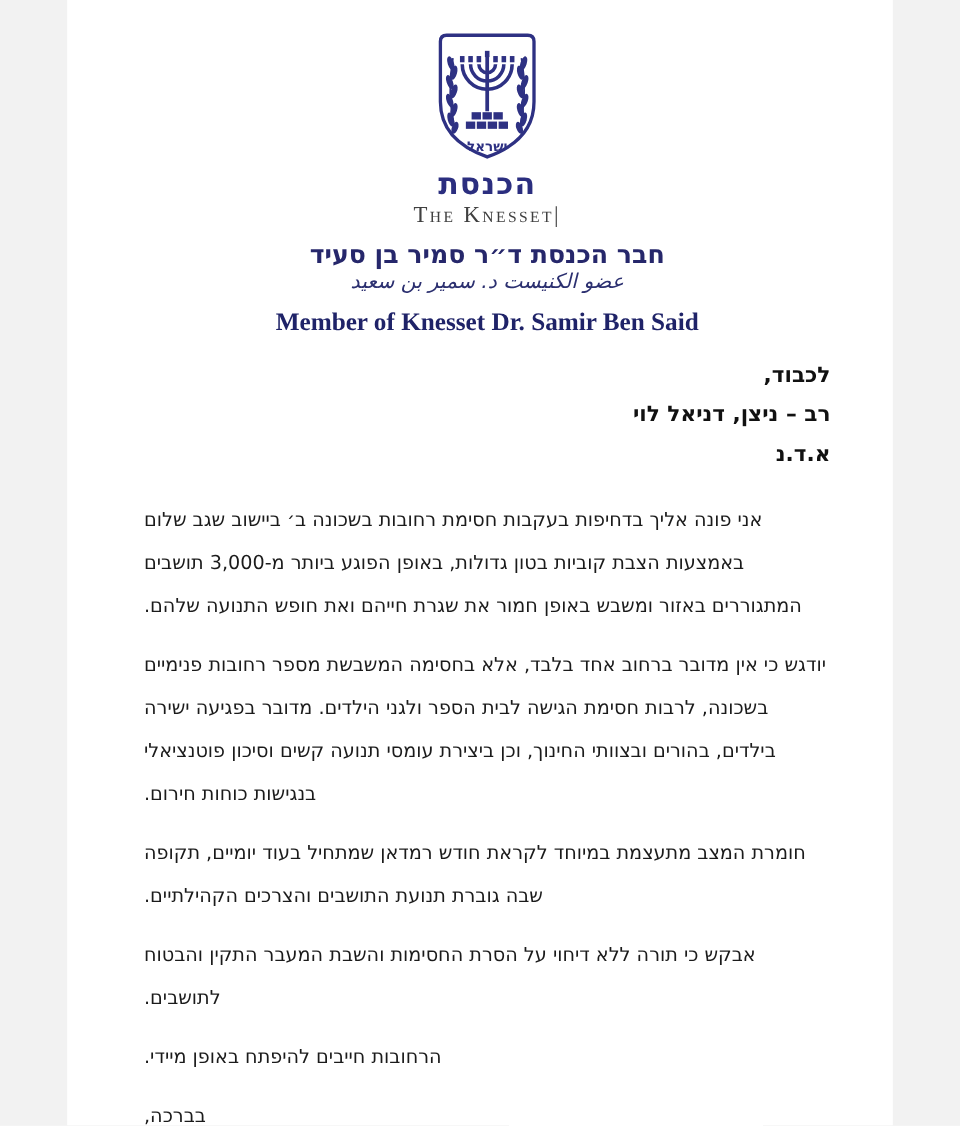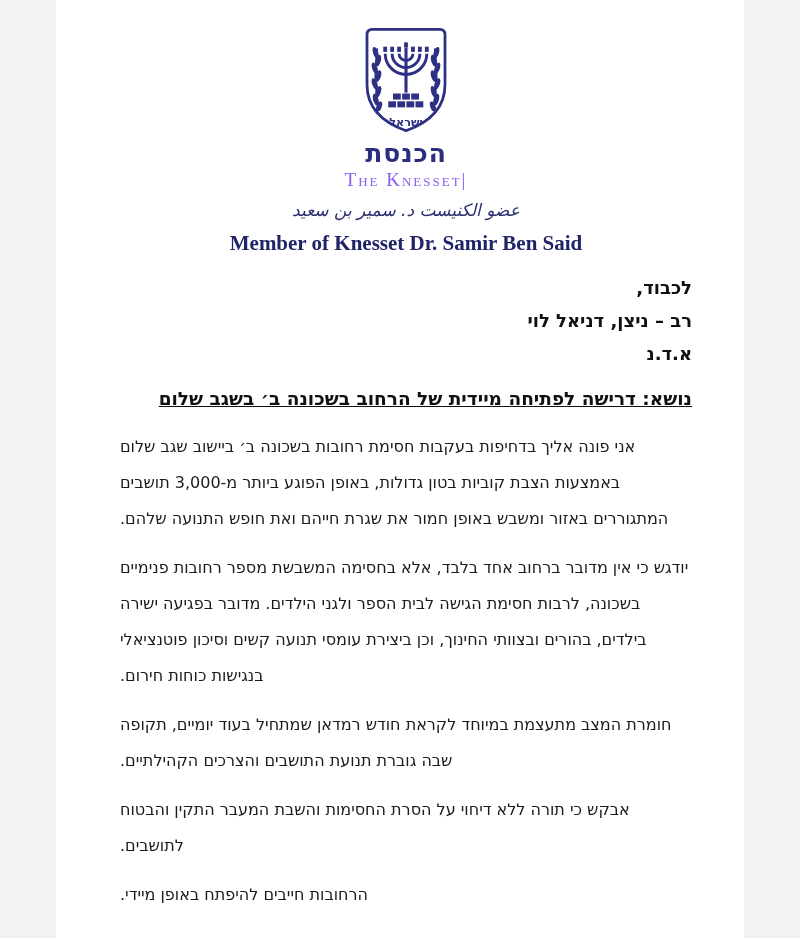--- a/index.html
+++ b/index.html
@@ -25,21 +25,21 @@
     font-weight: bold;
     color: #2b2e7f;
     letter-spacing: 1px;
   }
   .org-en {
     margin-top: 1px;
     font-family: "Liberation Serif", serif;
     font-variant: small-caps;
     font-size: 19px;
     letter-spacing: 2px;
-    color: #8b5cf6;
+    color: #404040;
   }
   .member { margin-top: 9px; }
   .member-he {
     font-size: 21px;
     font-weight: bold;
     color: #26276b;
     direction: rtl;
   }
   .member-ar {
     margin-top: 1px;
@@ -141,32 +141,32 @@
           <ellipse cx="92" cy="78" rx="3" ry="7" transform="rotate(-18 92 78)"></ellipse>
           <ellipse cx="95" cy="87" rx="3" ry="7" transform="rotate(15 95 87)"></ellipse>
           <ellipse cx="91" cy="95" rx="3" ry="6" transform="rotate(-20 91 95)"></ellipse>
         </g>
         <text x="60" y="117" text-anchor="middle" font-size="13" font-weight="bold" fill="#2e3183" font-family="DejaVu Sans, sans-serif">ישראל</text>
       </svg>
     </div>
     <div class="org-he">הכנסת</div>
     <div class="org-en">The Knesset|</div>
     <div class="member">
+      <div class="member-he">חבר הכנסת ד״ר סמיר בן סעיד</div>
       <div class="member-ar">عضو الكنيست د. سمير بن سعيد</div>
       <div class="member-en">Member of Knesset Dr. Samir Ben Said</div>
     </div>
   </header>
 
   <section class="recipient" dir="rtl">
     <div>לכבוד,</div>
     <div>רב – ניצן, דניאל לוי</div>
     <div>א.ד.נ</div>
   </section>
 
-  <div class="subject" dir="rtl">נושא: דרישה לפתיחה מיידית של הרחוב בשכונה ב׳ בשגב שלום</div>
 
   <section class="letter-body">
     <p class="first" dir="rtl">אני פונה אליך בדחיפות בעקבות חסימת רחובות בשכונה ב׳ ביישוב שגב שלום באמצעות הצבת קוביות בטון גדולות, באופן הפוגע ביותר מ-3,000 תושבים המתגוררים באזור ומשבש באופן חמור את שגרת חייהם ואת חופש התנועה שלהם.</p>
     <p dir="rtl">יודגש כי אין מדובר ברחוב אחד בלבד, אלא בחסימה המשבשת מספר רחובות פנימיים בשכונה, לרבות חסימת הגישה לבית הספר ולגני הילדים. מדובר בפגיעה ישירה בילדים, בהורים ובצוותי החינוך, וכן ביצירת עומסי תנועה קשים וסיכון פוטנציאלי בנגישות כוחות חירום.</p>
     <p dir="rtl">חומרת המצב מתעצמת במיוחד לקראת חודש רמדאן שמתחיל בעוד יומיים, תקופה שבה גוברת תנועת התושבים והצרכים הקהילתיים.</p>
     <p dir="rtl">אבקש כי תורה ללא דיחוי על הסרת החסימות והשבת המעבר התקין והבטוח לתושבים.</p>
     <p dir="rtl">הרחובות חייבים להיפתח באופן מיידי.</p>
     <p class="closing" dir="rtl">בברכה,</p>
   </section>
 

